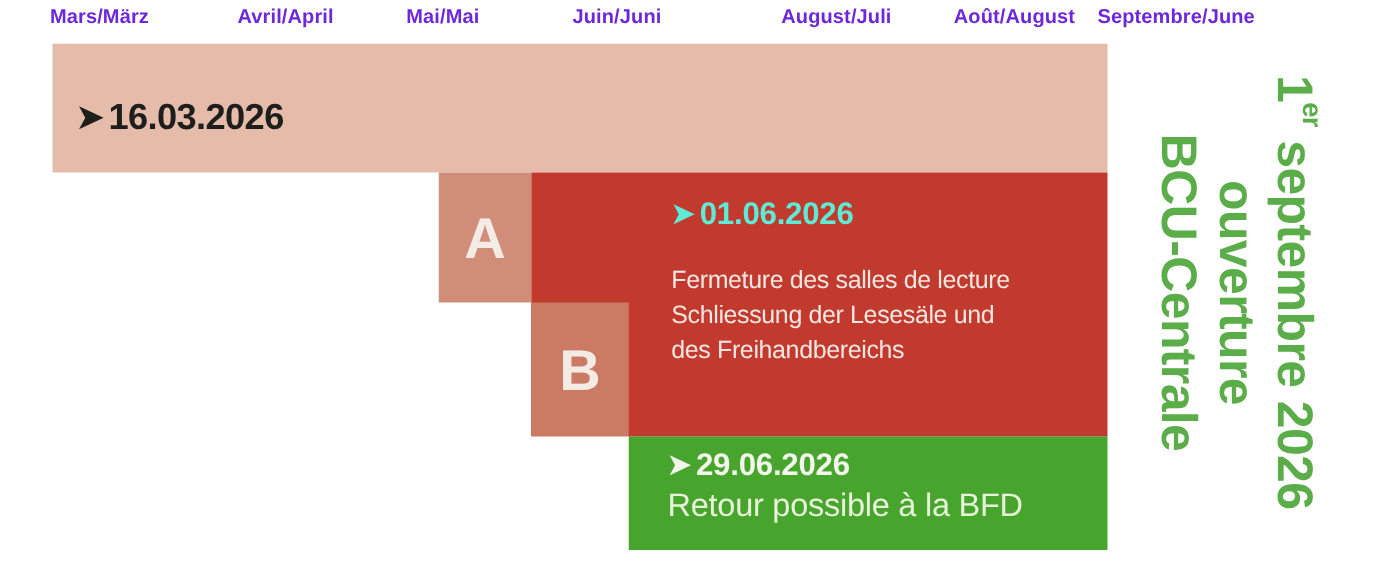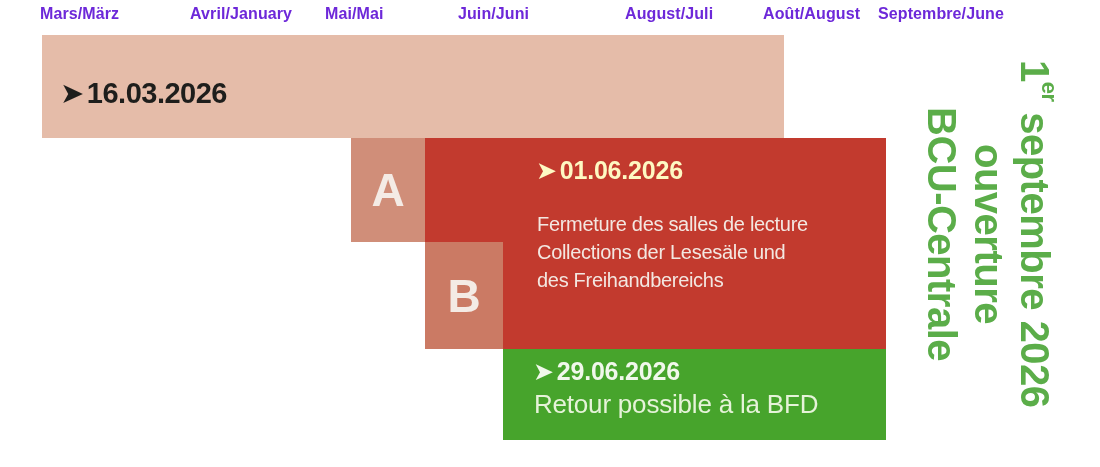--- a/index.html
+++ b/index.html
@@ -7,21 +7,21 @@
     position:relative;width:1100px;height:467px;background:#ffffff;
     font-family:"Liberation Sans",sans-serif;overflow:hidden;
   }
   
   .month-label{
     position:absolute;top:4px;font-size:16px;font-weight:600;
     color:#6d28d9;letter-spacing:.1px;white-space:nowrap;line-height:20px;
   }
   
   .bar-special{
-    position:absolute;left:42px;top:35px;width:742px;height:103px;
+    position:absolute;left:42px;top:35px;width:844px;height:103px;
     background:var(--bar-light,#e5bca9);
     text-align:right;
   }
   .date-dark{
     position:absolute;left:18px;top:44px;font-size:29px;font-weight:700;
     line-height:1;color:var(--dark-text,#1e1e1c);letter-spacing:-.5px;white-space:nowrap;
   }
   .arrow-glyph{font-family:"DejaVu Sans",sans-serif;margin-right:3px;}
   .bar-special-text{
     position:absolute;left:206px;top:24px;font-size:21px;line-height:29px;
@@ -37,21 +37,21 @@
     background:var(--phase-b,#cb7a64);display:flex;align-items:center;justify-content:center;z-index:2;
   }
   .phase-letter{font-size:46px;font-weight:700;color:#f4ebe5;line-height:1;}
   
   .block-closure{
     position:absolute;left:425px;top:138px;width:461px;height:211px;
     background:var(--red,#c23a2e);z-index:1;
   }
   .date-red{
     position:absolute;left:111px;top:20px;font-size:25px;font-weight:700;
-    line-height:1;color:#fef9c3;letter-spacing:-.2px;white-space:nowrap;
+    line-height:1;color:#5eead4;letter-spacing:-.2px;white-space:nowrap;
   }
   .closure-body{
     position:absolute;left:112px;top:72px;font-size:20px;line-height:28px;
     color:#f3e7e1;letter-spacing:-.3px;white-space:nowrap;
   }
   
   .block-return{
     position:absolute;left:503px;top:349px;width:383px;height:91px;
     background:var(--green,#47a42c);
   }
@@ -72,41 +72,41 @@
   }
   .opening-vertical sup{font-size:55%;line-height:0;}
 </style>
 </head>
 <body>
 
 <div class="stage">
 
   <div>
     <span class="month-label" style="left:40px">Mars/März</span>
-    <span class="month-label" style="left:190px">Avril/January</span>
+    <span class="month-label" style="left:190px">Avril/April</span>
     <span class="month-label" style="left:325px">Mai/Mai</span>
     <span class="month-label" style="left:458px">Juin/Juni</span>
     <span class="month-label" style="left:625px">August/Juli</span>
     <span class="month-label" style="left:763px">Août/August</span>
     <span class="month-label" style="left:878px">Septembre/June</span>
   </div>
 
   <div class="bar-special">
     <div class="date-dark">
       <span class="arrow-glyph">➤</span><span>16.03.2026</span>
     </div>
   </div>
 
   <div class="block-closure">
     <div class="date-red">
       <span class="arrow-glyph">➤</span><span>01.06.2026</span>
     </div>
     <div class="closure-body">
       <div>Fermeture des salles de lecture</div>
-      <div>Collections der Lesesäle und</div>
+      <div>Schliessung der Lesesäle und</div>
       <div>des Freihandbereichs</div>
     </div>
   </div>
 
   <div class="block-a">
     <span class="phase-letter">A</span>
   </div>
 
   <div class="block-b">
     <span class="phase-letter">B</span>

